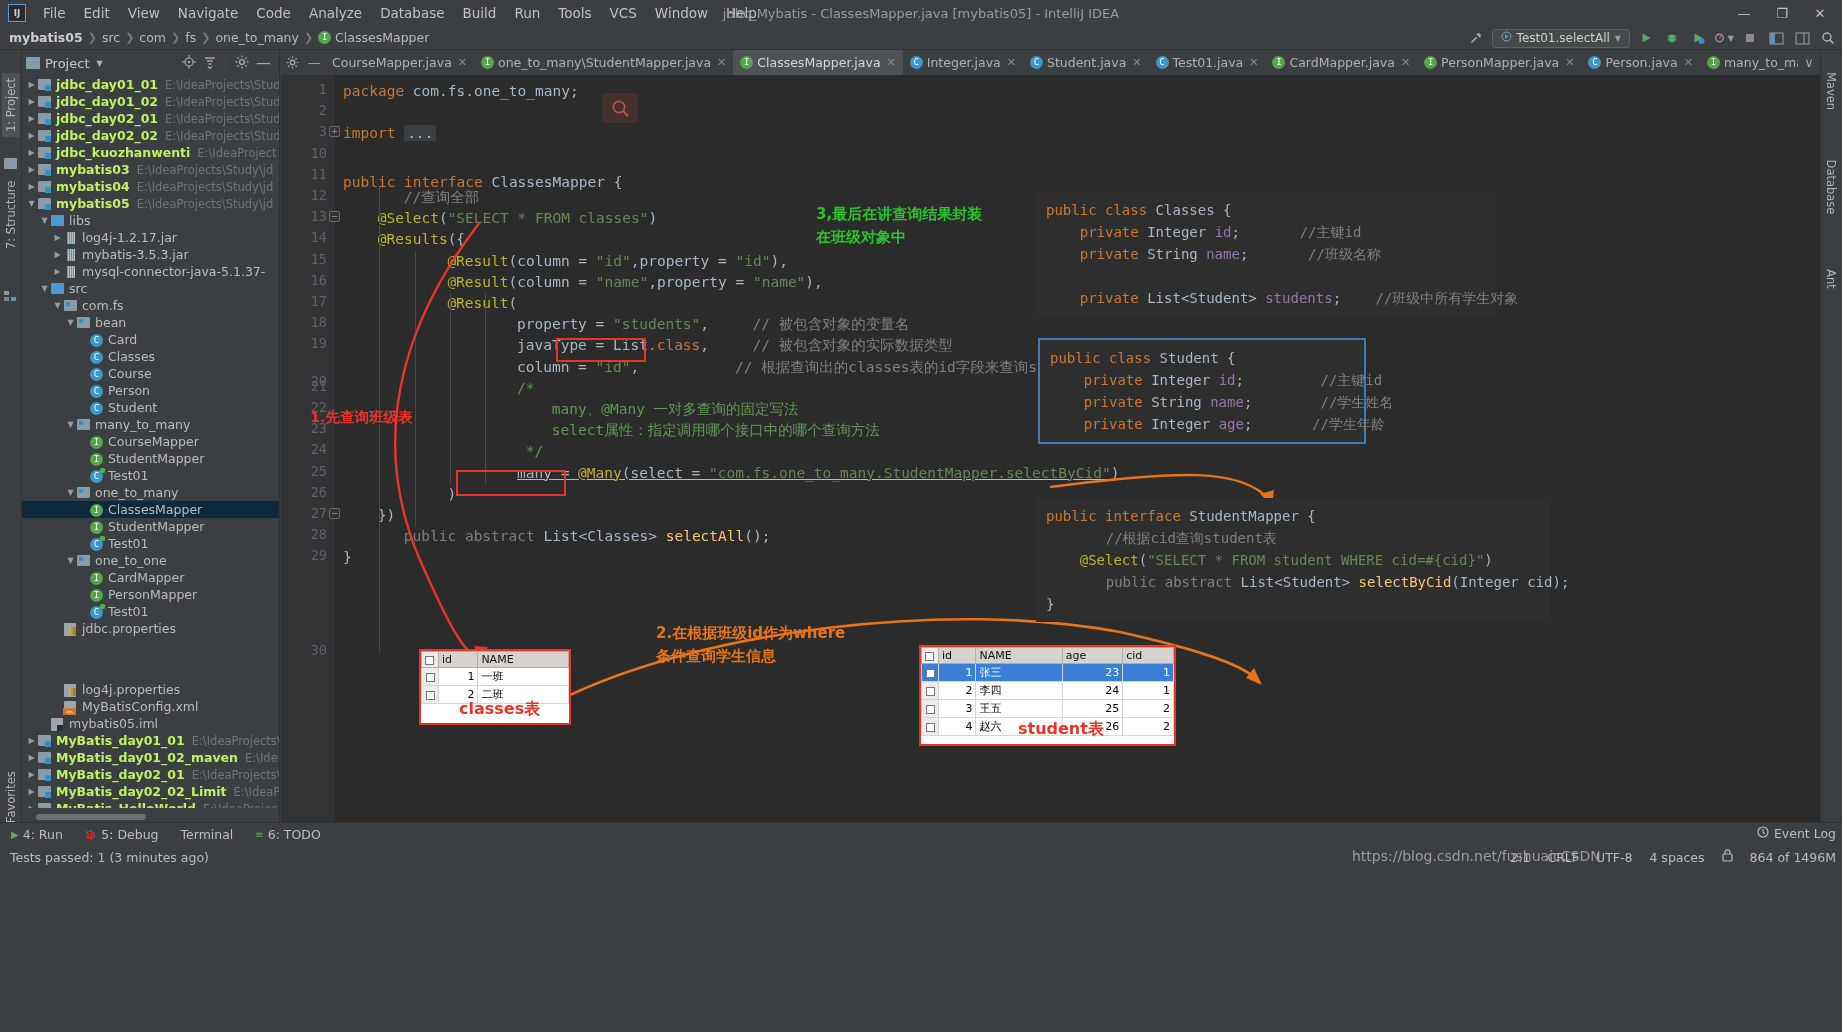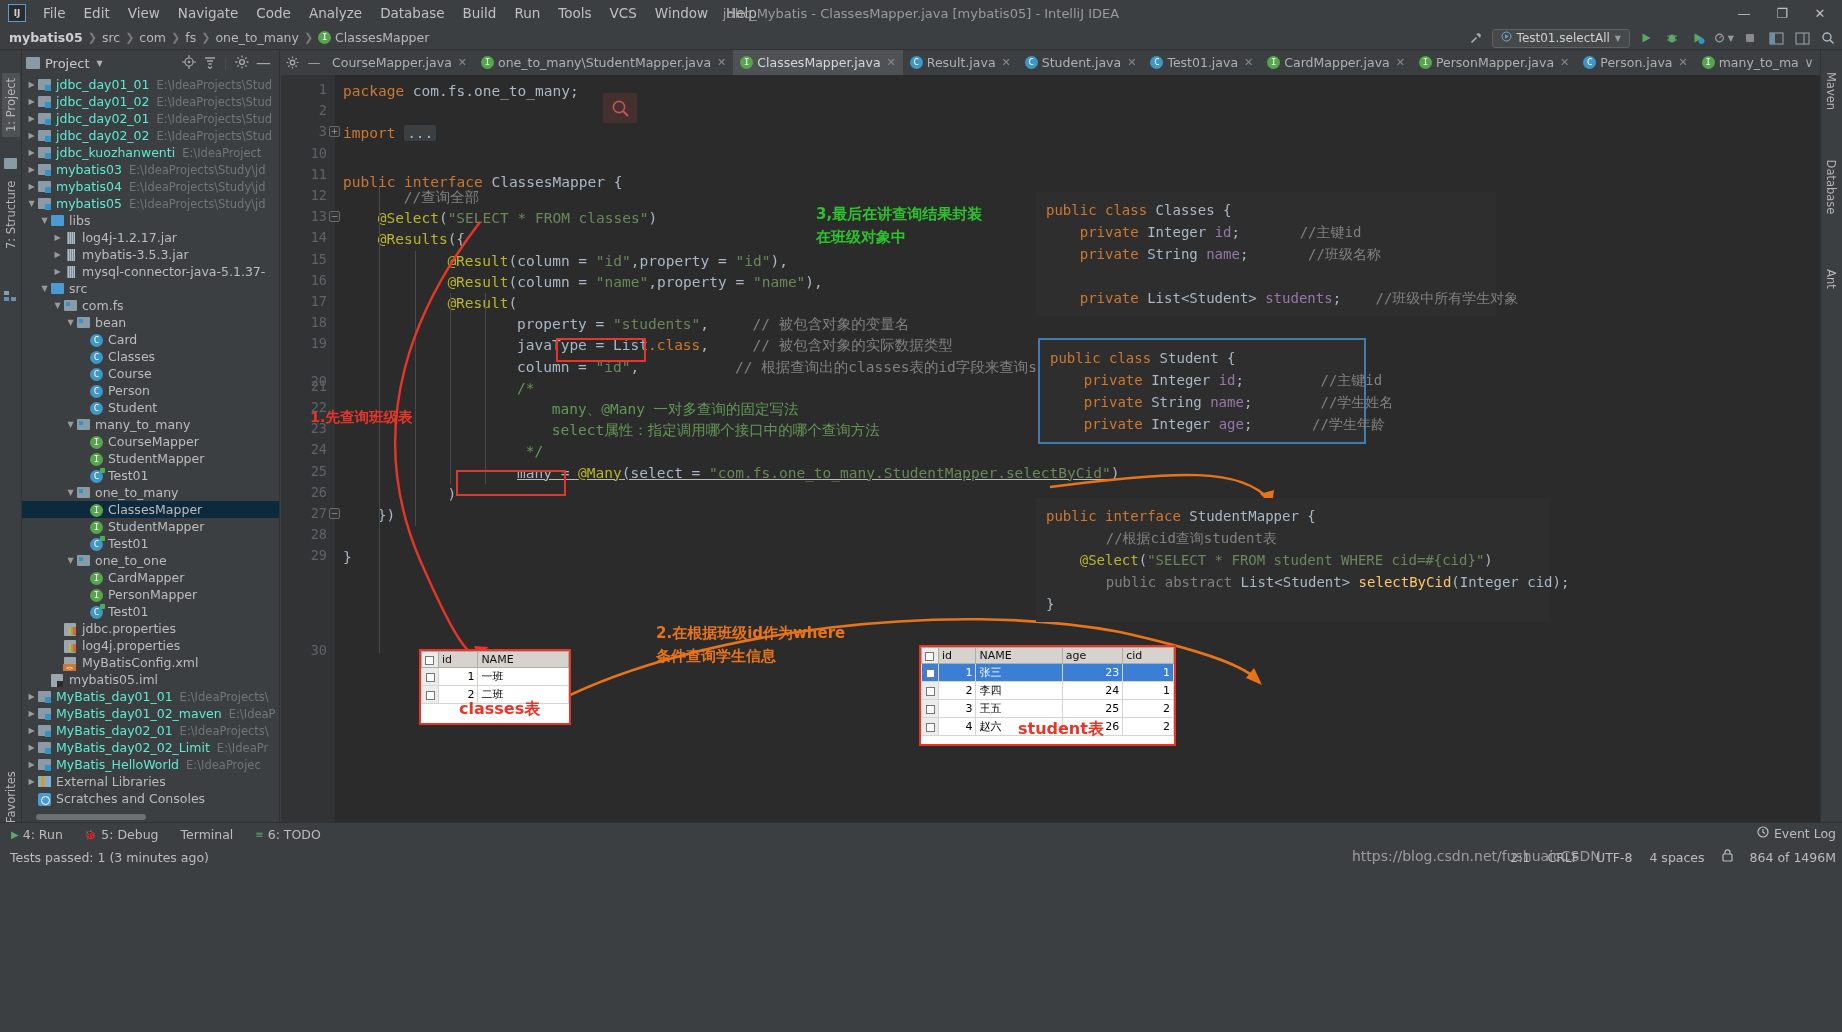--- a/index.html
+++ b/index.html
@@ -70,21 +70,21 @@
     position:relative; display:inline-block; }
   .ph-icons { margin-left:auto; display:flex; align-items:center; gap:7px;
     padding-right:4px; color:#a6a6a6; font-size:13px; }
   #tree { position:absolute; top:26px; left:0; right:0; bottom:14px; overflow:hidden; }
   .row { height:17px; display:flex; align-items:center; white-space:nowrap;
     font-size:12.5px; color:#bcbcbc; padding-left:4px; }
   .row.sel { background:#0d293e; }
   .arrow { width:11px; color:#9a9a9a; font-size:8px; text-align:center; flex:none; }
   .arrow.none { color:transparent; }
   .nm { margin-left:3px; }
-  .nm.bold { font-weight:normal; color:#5eead4;text-align:right; }
+  .nm.bold { font-weight:bold; color:#bef264;text-align:right; }
   .path { color:#6e7679; margin-left:7px; font-size:11.5px; }
   .ic { width:15px; height:14px; flex:none; display:inline-block; position:relative;
        margin-left:1px; }
   .ic-mod { background:#8a9ba8; border-radius:1px; width:13px; height:11px; }
   .ic-mod:after{ content:""; position:absolute; right:0; bottom:-1px; width:6px; height:6px;
       background:#3592c4; }
   .ic-fold { background:#4a9bd1; border-radius:1px; width:13px; height:11px; }
   .ic-pkg { background:#8a9ba8; border-radius:1px; width:13px; height:11px;}
   .ic-pkg:after{content:"";position:absolute;left:2px;top:2px;width:4px;height:4px;background:#3592c4;}
   .ic-jar { width:8px;height:12px;background:#9aa7b0;margin-left:3px;
@@ -603,21 +603,21 @@
         </span>
         <span class="nm">Test01</span>
       </div>
       <div class="row" style="padding-left: 30px;">
         <span class="arrow none">▶</span>
         <span class="ic">
           <span class="ic-prop" style="position: absolute; left: 0px; top: 1px; display: block;"></span>
         </span>
         <span class="nm">jdbc.properties</span>
       </div>
-      <div class="row" style="padding-left: 30px;">
+      <div class="row" style="padding-left: 30px; margin-top: 44px;">
         <span class="arrow none">▶</span>
         <span class="ic">
           <span class="ic-prop" style="position: absolute; left: 0px; top: 1px; display: block;"></span>
         </span>
         <span class="nm">log4j.properties</span>
       </div>
       <div class="row" style="padding-left: 30px;">
         <span class="arrow none">▶</span>
         <span class="ic">
           <span class="ic-xml" style="position: absolute; left: 0px; top: 1px; display: block;"></span>
@@ -710,21 +710,21 @@
           <span>one_to_many\StudentMapper.java</span>
           <span class="x">✕</span>
         </div>
         <div class="tab active">
           <span class="icon-i">I</span>
           <span>ClassesMapper.java</span>
           <span class="x">✕</span>
         </div>
         <div class="tab">
           <span class="icon-c">C</span>
-          <span>Result.java</span>
+          <span>Integer.java</span>
           <span class="x">✕</span>
         </div>
         <div class="tab">
           <span class="icon-c">C</span>
           <span>Student.java</span>
           <span class="x">✕</span>
         </div>
         <div class="tab">
           <span class="icon-c" style="position: relative;">C</span>
           <span>Test01.java</span>
@@ -798,20 +798,21 @@
         <div class="cl" style="top: 239.2px; left: 182px;"><span class="idn">property = </span><span class="str">"students"</span><span class="idn">,  </span><span class="cmt">// 被包含对象的变量名</span></div>
         <div class="cl" style="top: 260.4px; left: 182px;"><span class="idn">javaType = </span><span class="idn">List</span><span class="kw">.class</span><span class="idn">,  </span><span class="cmt">// 被包含对象的实际数据类型</span></div>
         <div class="cl" style="top: 281.6px; left: 182px;"><span class="idn">column = </span><span class="str">"id"</span><span class="idn">,        </span><span class="cmt">// 根据查询出的classes表的id字段来查询student表</span></div>
         <div class="cl" style="top: 302.8px; left: 182px;"><span class="cmt-g">/*</span></div>
         <div class="cl" style="top: 324px; left: 216.8px;"><span class="cmt-g">many、@Many 一对多查询的固定写法</span></div>
         <div class="cl" style="top: 345.2px; left: 216.8px;"><span class="cmt-g">select属性：指定调用哪个接口中的哪个查询方法</span></div>
         <div class="cl" style="top: 366.4px; left: 182px;"><span class="cmt-g"> */</span></div>
         <div class="cl" style="top: 387.6px; left: 182px; text-decoration: underline;"><span class="idn">many = </span><span class="ann">@Many</span><span class="idn">(select = </span><span class="str">"com.fs.one_to_many.StudentMapper.selectByCid"</span><span class="idn">)</span></div>
         <div class="cl" style="top: 408.8px; left: 112.4px;"><span class="idn">)</span></div>
         <div class="cl" style="top: 430px; left: 42.8px;"><span class="idn">})</span></div>
+        <div class="cl" style="top: 451.2px; left: 42.8px;"><span class="cmt">public abstract</span><span class="idn"> List&lt;Classes&gt; </span><span class="mth">selectAll</span><span class="idn">();</span></div>
         <div class="cl" style="top: 472.4px; left: 8px;"><span class="idn">}</span></div>
         <div class="cl" style="top: 493.6px; left: 8px;"></div>
         <div class="indent-guide" style="left: 44px; top: 112px; height: 466.4px;"></div>
         <div class="indent-guide" style="left: 80px; top: 175.6px; height: 275.6px;"></div>
         <div class="indent-guide" style="left: 115px; top: 218px; height: 190.8px;"></div>
         <div class="indent-guide" style="left: 150px; top: 218px; height: 190.8px;"></div>
       </div>
     <div id="search-ic">
       <svg width="19" height="19" viewBox="0 0 19 19">
           <circle cx="8" cy="8" r="5.6" fill="none" stroke="#cc5a53" stroke-width="1.6"></circle>

